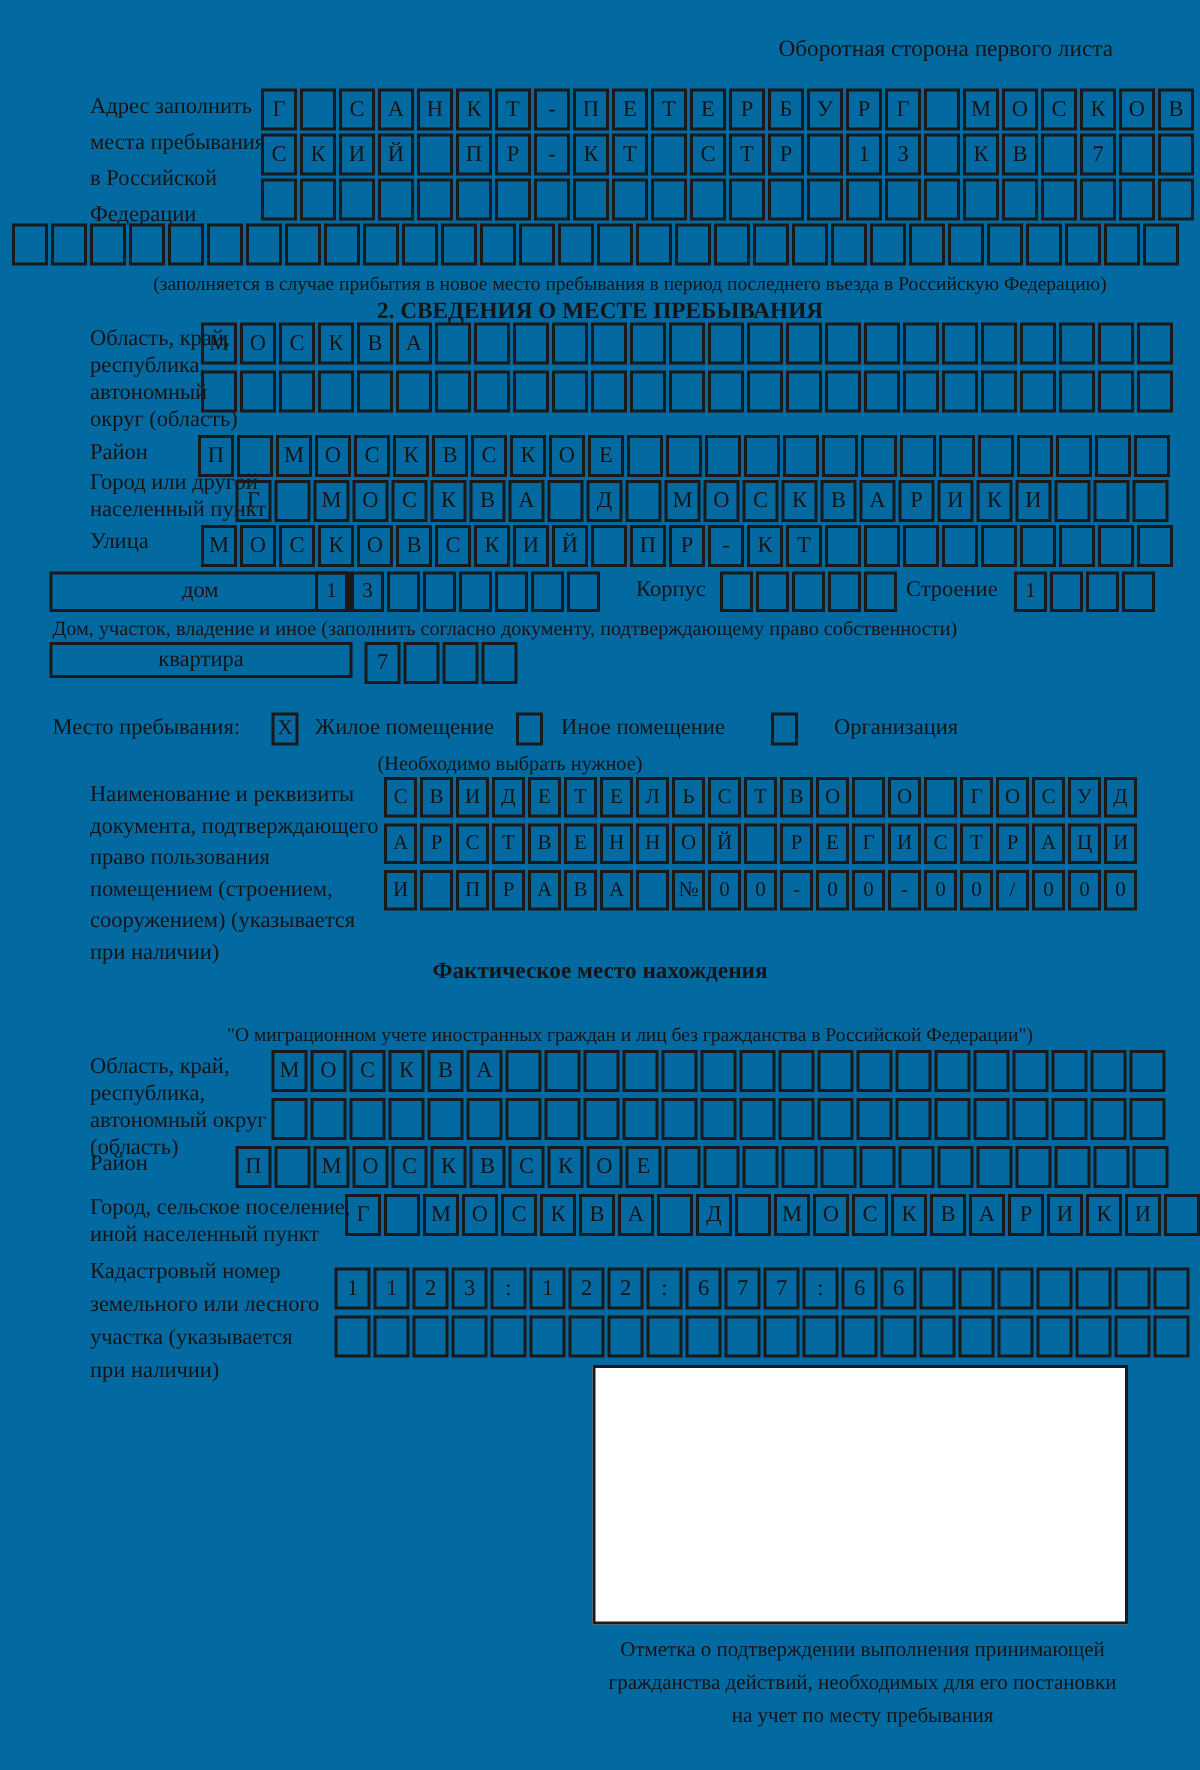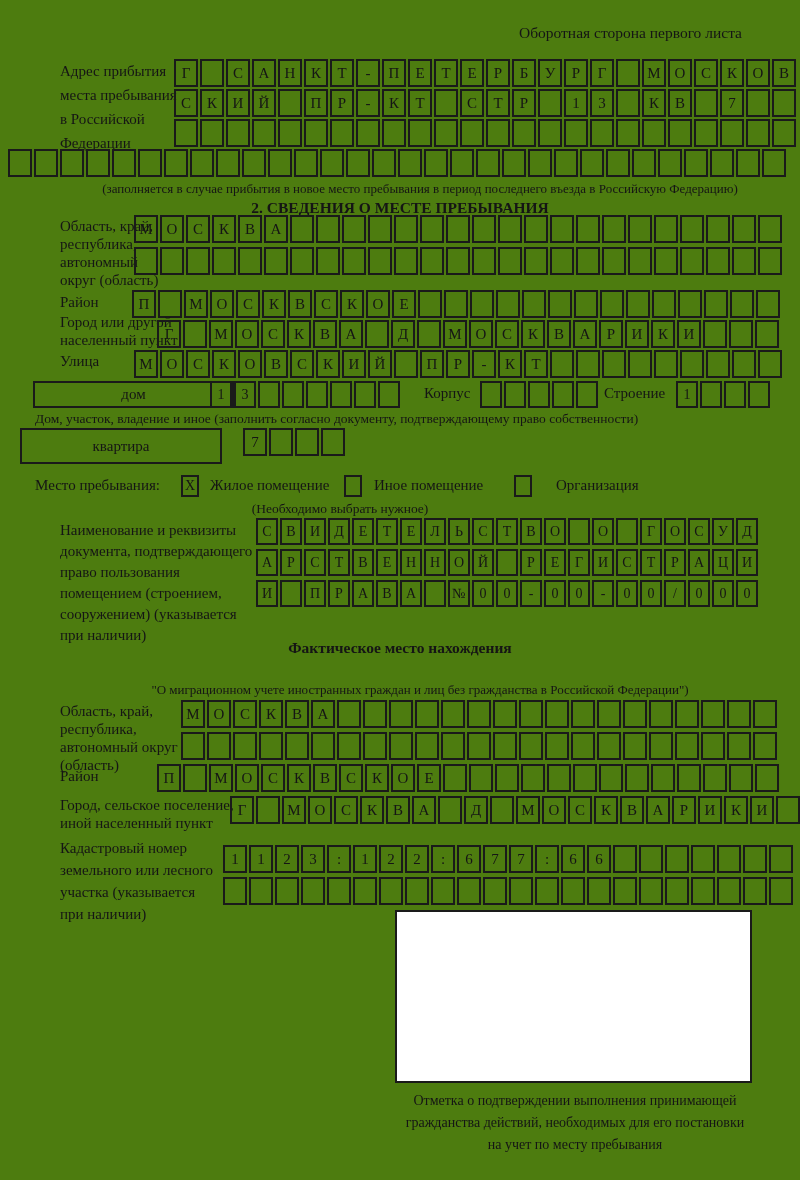--- a/index.html
+++ b/index.html
@@ -1,16 +1,16 @@
 <!DOCTYPE html>
 <html><head>
 <meta charset="utf-8">
 <style>
   html,body{margin:0;padding:0;background:#fff;}
-  .page{position:relative;width:800px;height:1180px;background:#4d7c0f;overflow:hidden;
+  .page{position:relative;width:800px;height:1180px;background:#0369a1;overflow:hidden;
         font-family:"Liberation Serif","DejaVu Serif",serif;color:#151515;}
   .hdr{position:absolute;top:24px;right:58px;font-size:15.5px;}
   .lbl{position:absolute;font-size:15px;white-space:nowrap;}
   .cap{position:absolute;font-size:13px;white-space:nowrap;margin-left:20px;}
   .capL{position:absolute;font-size:13.5px;white-space:nowrap;}
   .center{left:0;width:800px;text-align:center;}
   .title{position:absolute;left:0;width:800px;text-align:center;font-weight:bold;font-size:15.5px;}
   .cells{position:absolute;display:flex;gap:2px;}
   .cell{box-sizing:border-box;flex:0 0 24px;width:24px;height:28px;border:2px solid #1a1a1a;
         display:flex;align-items:center;justify-content:center;font-size:15px;line-height:1;}
@@ -23,21 +23,21 @@
   .stamp-cap{position:absolute;left:373px;top:1090px;width:404px;text-align:center;
              font-size:14px;line-height:22px;}
 </style>
 </head>
 <body>
 
 <div class="page">
 
   <div class="hdr">Оборотная сторона первого листа</div>
 
-  <div class="lbl" style="left:60px;top:63px">Адрес прибытия</div>
+  <div class="lbl" style="left:60px;top:63px">Адрес заполнить</div>
   <div class="lbl" style="left:60px;top:87px">места пребывания</div>
   <div class="lbl" style="left:60px;top:111px">в Российской</div>
   <div class="lbl" style="left:60px;top:135px">Федерации</div>
   <div class="cells" style="left:174px;top:59px">
       <div class="cell">Г</div>
       <div class="cell"></div>
       <div class="cell">С</div>
       <div class="cell">А</div>
       <div class="cell">Н</div>
       <div class="cell">К</div>
@@ -315,21 +315,21 @@
     </div>
   <div class="lbl" style="left:604px;top:385px">Строение</div>
   <div class="cells sm" style="left:676px;top:381px">
       <div class="cell">1</div>
       <div class="cell"></div>
       <div class="cell"></div>
       <div class="cell"></div>
     </div>
   <div class="capL" style="left:35px;top:411px">Дом, участок, владение и иное (заполнить согласно документу, подтверждающему право собственности)</div>
 
-  <div class="wbox" style="left:20px;top:428px;width:202px;height:36px">квартира</div>
+  <div class="wbox" style="left:33px;top:428px;width:202px;height:24px">квартира</div>
   <div class="cells" style="left:243px;top:428px">
       <div class="cell">7</div>
       <div class="cell"></div>
       <div class="cell"></div>
       <div class="cell"></div>
     </div>
 
   <div class="lbl" style="left:35px;top:477px">Место пребывания:</div>
   <div class="chk" style="left:181px;top:475px">X</div>
   <div class="lbl" style="left:210px;top:477px">Жилое помещение</div>

